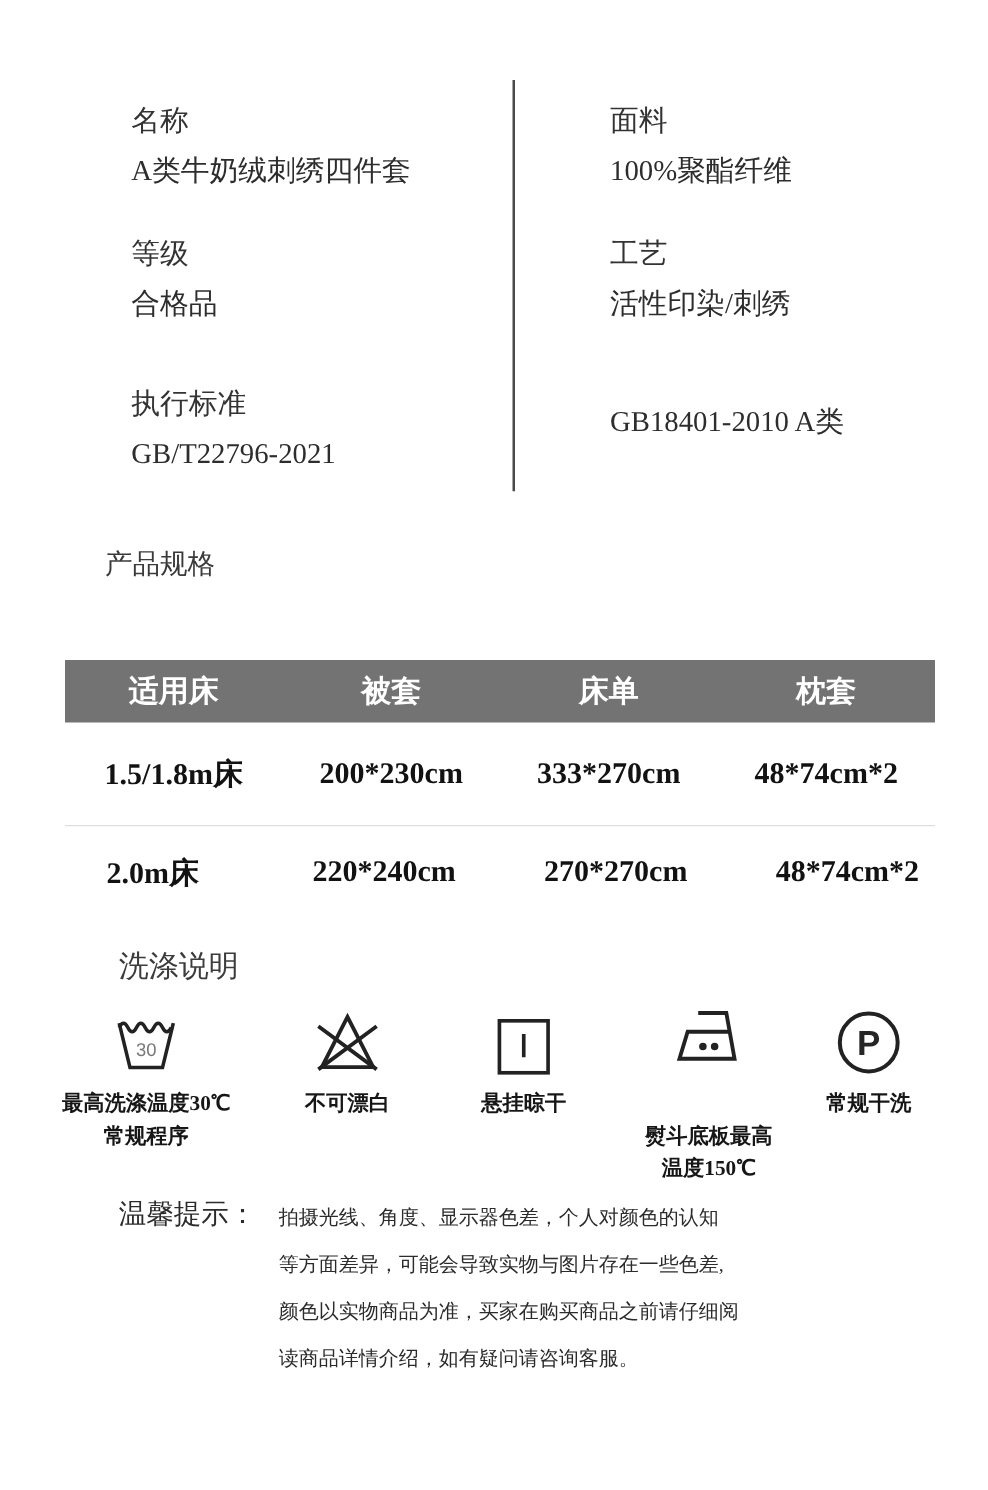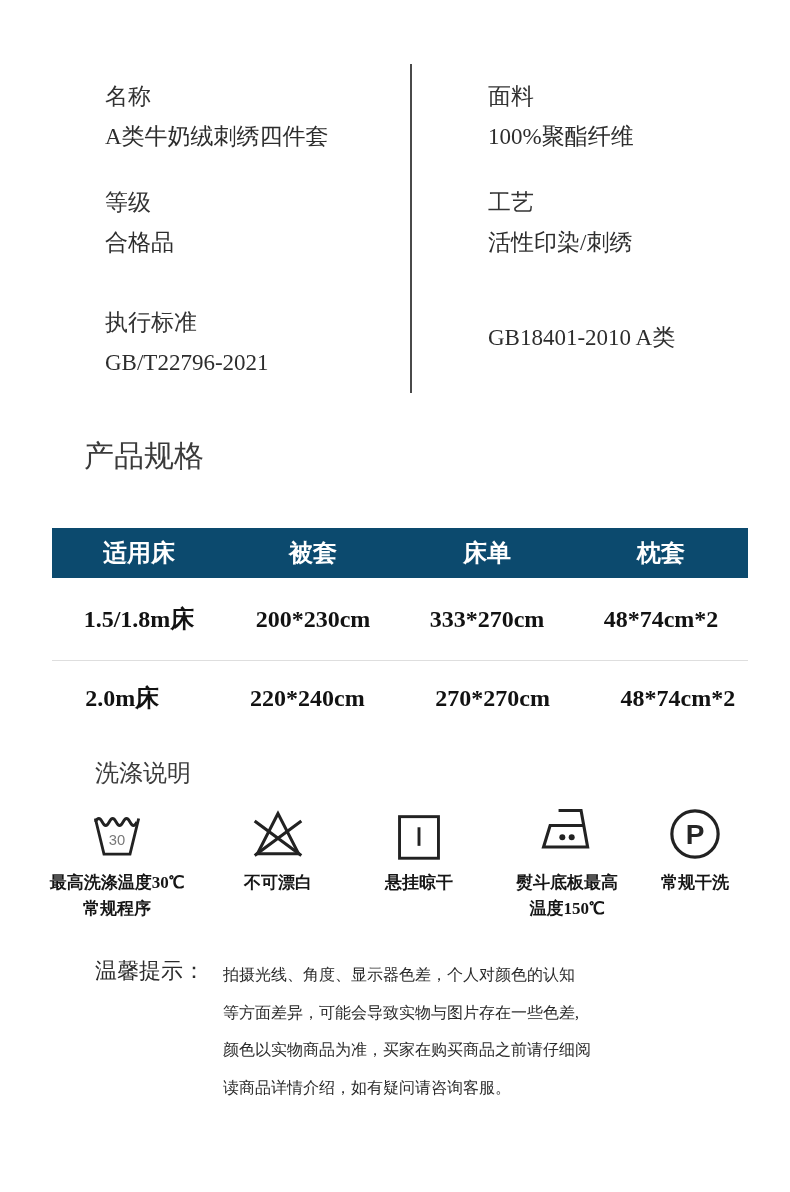--- a/index.html
+++ b/index.html
@@ -18,25 +18,25 @@
   .info-value { font-size:23px; line-height:1.1; color:#2d2d2d; margin-top:15px; }
   .cell-l1 { left:105px; top:84px; }
   .cell-r1 { left:488px; top:84px; }
   .cell-l2 { left:105px; top:190px; }
   .cell-r2 { left:488px; top:190px; }
   .cell-l3 { left:105px; top:310px; }
   .cell-r3 { left:488px; top:310px; }
 
   
   .specs-title {
-    position:absolute; left:84px; top:436px; font-size:30px; color:#3a3a3a;
+    position:absolute; left:84px; top:436px; font-size:22px; color:#3a3a3a;
   }
   .spec-header {
     position:absolute; left:52px; top:528px; width:696px; height:50px;
-    background:#0c4a6e; display:flex; align-items:center;
+    background:#737373; display:flex; align-items:center;
   }
   .spec-header .hcell {
     flex:1; text-align:center; color:#ffffff; font-size:24px; font-weight:bold;
   }
   .spec-row { position:absolute; left:52px; width:696px; display:flex; align-items:center; }
   .spec-row .dcell {
     flex:1; text-align:center; font-size:24px; font-weight:bold; color:#121212;
   }
   .row-1 { top:578px; height:82px; }
   .row-2 { top:661px; height:74px;gap:45px; }
@@ -48,21 +48,21 @@
   .wash-title {
     position:absolute; left:95px; top:757px; font-size:24px; color:#3c3c3c;
   }
   .wash-item {
     position:absolute; top:796px; width:170px;
     display:flex; flex-direction:column; align-items:center;
   }
   .wash-1 { left:32px; }
   .wash-2 { left:193px; }
   .wash-3 { left:334px; }
-  .wash-4 { left:482px; }
+  .wash-4 { left:482px;gap:26px; }
   .wash-5 { left:610px; }
   .icon-box { height:66px; display:flex; align-items:flex-end; justify-content:center; }
   .icon-box svg { display:block; }
   .wash-caption {
     margin-top:8px; font-size:17px; font-weight:bold; color:#161616;
     text-align:center; line-height:1.5; white-space:pre-line;font-family:Liberation Serif, serif;
   }
   .stroke { fill:none; stroke:#222; stroke-width:3.3px; }
   .tub-num { font-size:17px; fill:#787878; font-family:"Liberation Sans",sans-serif; }
   .pletter { font-size:29px; font-weight:bold; fill:#262626; font-family:"Liberation Sans",sans-serif; }

